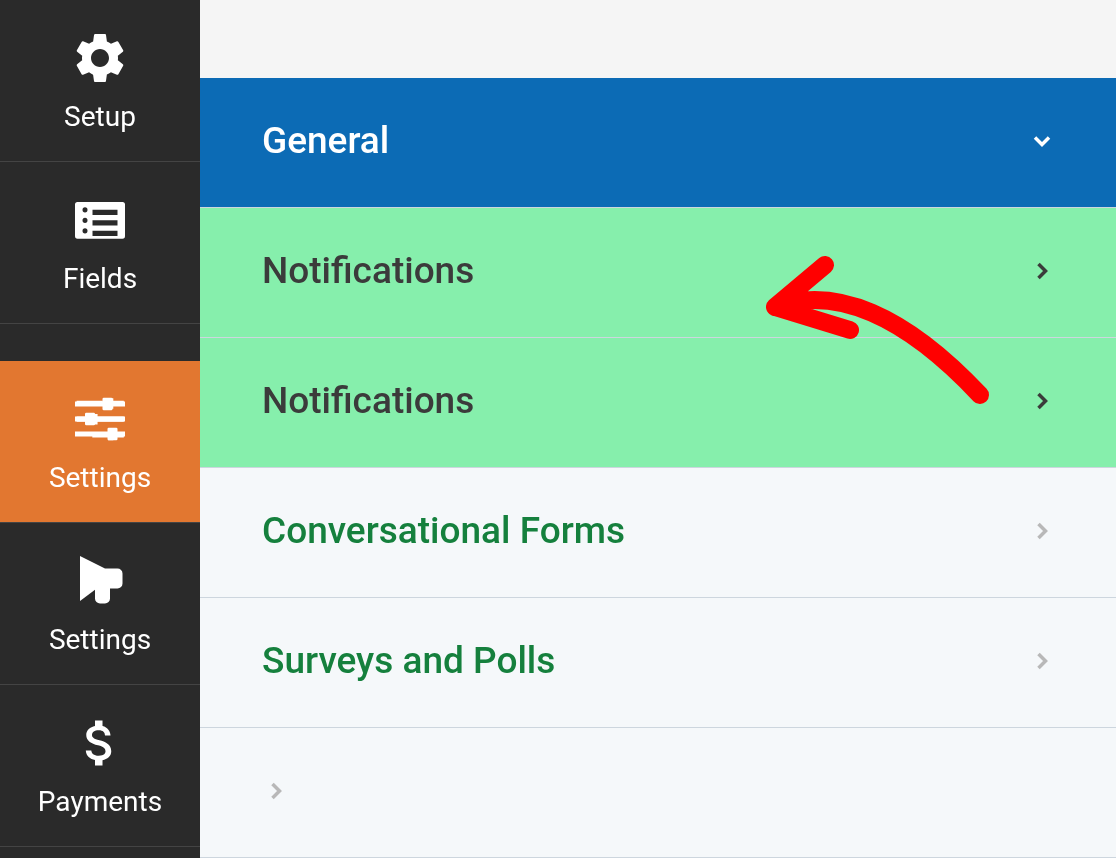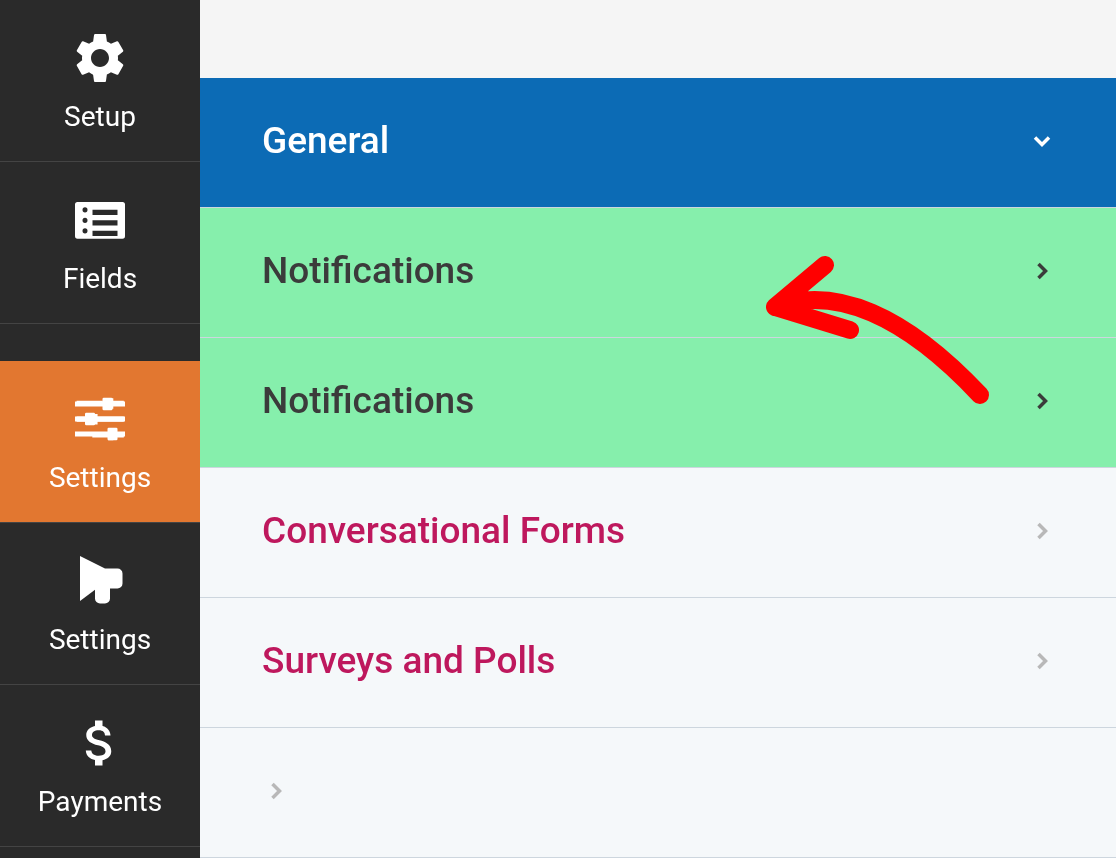--- a/index.html
+++ b/index.html
@@ -94,21 +94,21 @@
       color: #fff;
     }
     
     .panel-item.normal {
       background: #86efac;
       color: #3b3b3b;
     }
     
     .panel-item.disabled {
       background: #f5f8fa;
-      color: #be185d;
+      color: #15803d;
     }
 
     .panel-item.disabled .chevron svg {
       stroke: #b8b8b8;
     }
     
     .panel-label {
       font-size: 37px;
       font-weight: 500;
     }

